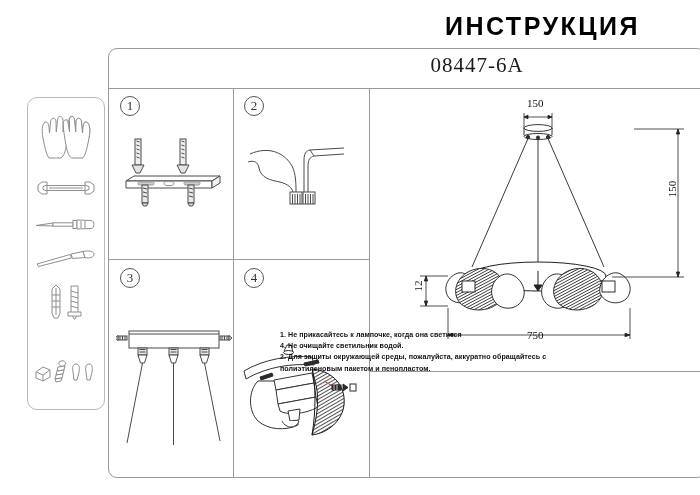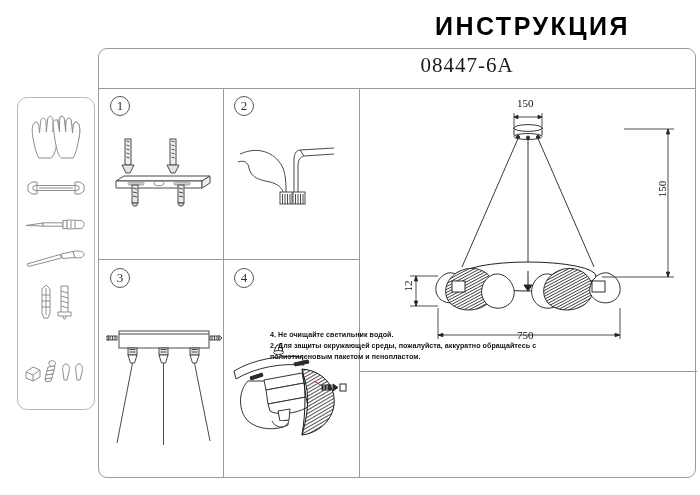--- a/index.html
+++ b/index.html
@@ -3,21 +3,21 @@
 <meta charset="utf-8">
 <style>
   html,body{margin:0;padding:0;}
   body{
     width:700px;height:495px;
     background:#ffffff;
     font-family:"Liberation Sans", sans-serif;
     position:relative;
     overflow:hidden;
   }
-  .root{position:absolute;left:6px;top:0;width:636px;height:495px;}
+  .root{position:absolute;left:16px;top:0;width:636px;height:495px;}
 
   
   .doc-title{
     position:absolute;
     right:12px; top:14px;
     font-family:"Liberation Sans", sans-serif;
     font-size:25px;
     font-weight:bold;
     letter-spacing:2.5px;
     color:#000;
@@ -488,17 +488,18 @@
       </g>
     </svg>
   </div>
 
   <div class="dim-label" style="left:511px;top:97px;">150</div>
   <div class="dim-label dim-rot" style="left:648px;top:183px;">150</div>
   <div class="dim-label dim-rot" style="left:396px;top:280px;">12</div>
   <div class="dim-label" style="left:511px;top:329px;font-family:Liberation Serif, serif;">750</div>
 
   <div class="notes">
+    <div>1. Не прикасайтесь к лампочке, когда она светится</div>
     <div>4. Не очищайте светильник водой.</div>
     <div>2. Для защиты окружающей среды, пожалуйста, аккуратно обращайтесь с полиэтиленовым пакетом и пенопластом.</div>
   </div>
 
 </div>
 
 </body></html>

